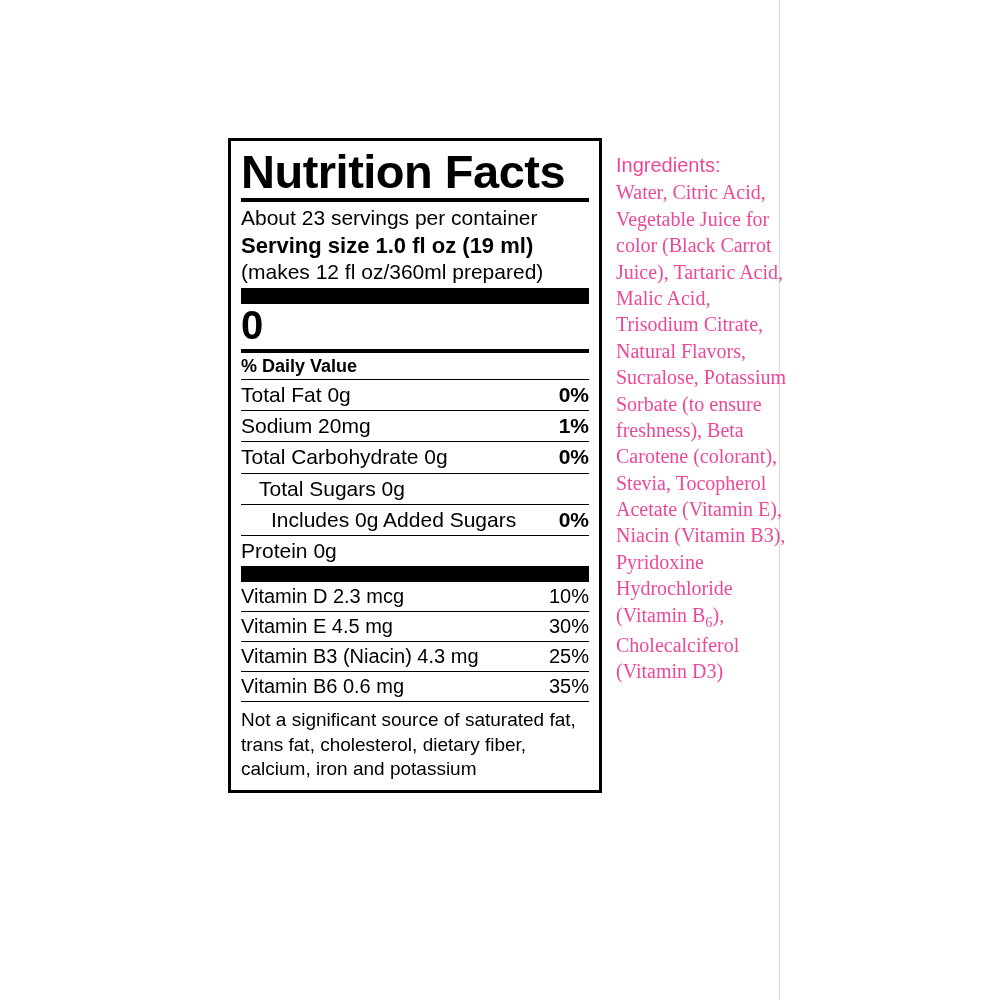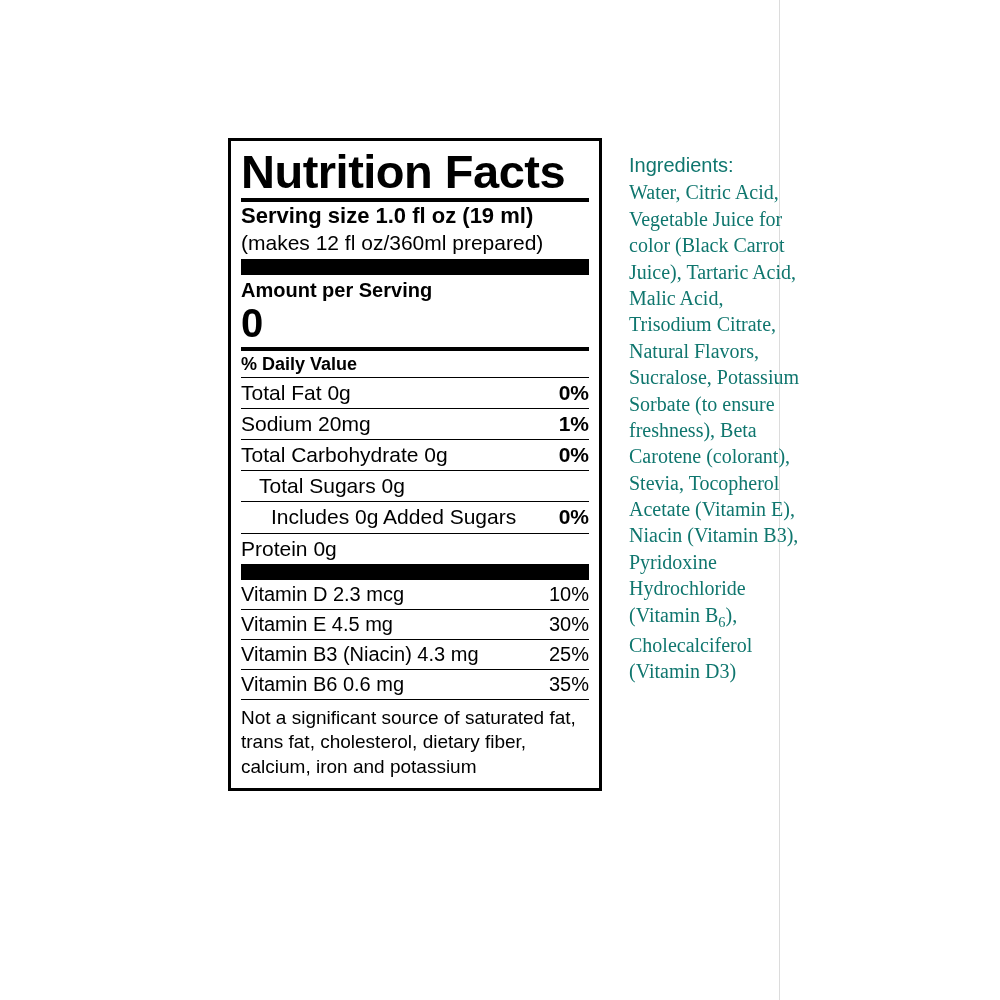--- a/index.html
+++ b/index.html
@@ -119,26 +119,26 @@
 
   .nf-footnote {
     font-size: 19px;
     line-height: 1.3;
     padding-top: 6px;
   }
 
   
   .ing-col {
     position: absolute;
-    left: 629px;
+    left: 616px;
     top: 152px;
     width: 172px;
     font-size: 20px;
     line-height: 1.32;
-    color: #0f766e;
+    color: #ec4899;
   }
   .ing-title { font-weight: normal; }
   .ing-body { margin-top: 1px; font-family: Liberation Serif, serif; }
   .ing-body sub { font-size: 0.72em; }
 
   
   .page-edge {
     position: absolute;
     left: 779px;
     top: 0;
@@ -152,26 +152,26 @@
 
 <div id="root">
 
   <div class="page-edge"></div>
 
   <div class="nf-panel">
 
     <div class="nf-title">Nutrition Facts</div>
     <div class="rule-med"></div>
 
+    <div class="nf-servings">About 23 servings per container</div>
     <div class="nf-serving-size">Serving size 1.0 fl oz (19 ml)</div>
     <div class="nf-prepared">(makes 12 fl oz/360ml prepared)</div>
 
     <div class="rule-thick"></div>
 
-    <div class="nf-amount">Amount per Serving</div>
 
     <div class="nf-cal-row">
       <div class="nf-cal-value">0</div>
     </div>
 
     <div class="rule-med"></div>
 
     <div class="nf-dv-head">% Daily Value</div>
     <div class="rule-thin"></div>
 

